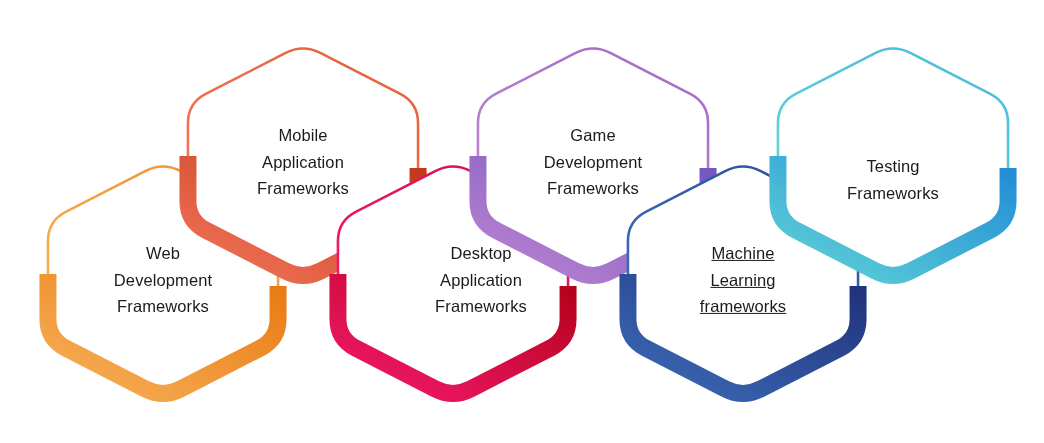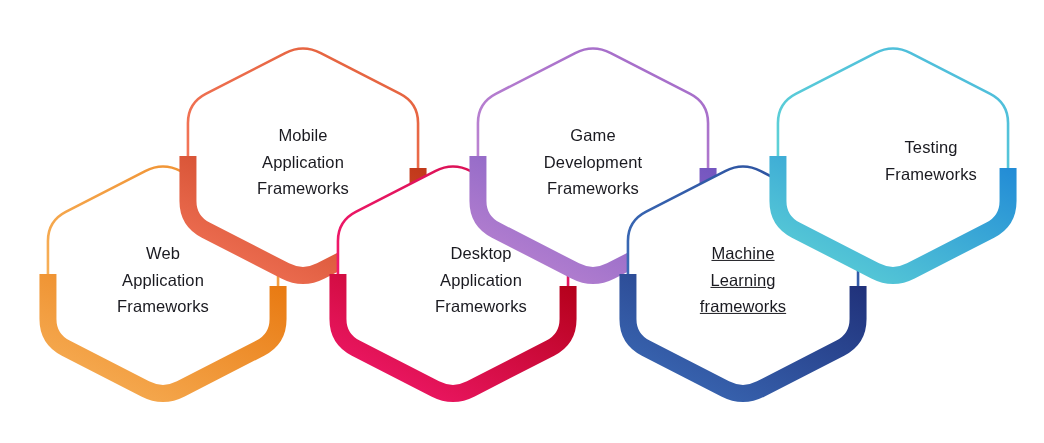--- a/index.html
+++ b/index.html
@@ -119,30 +119,30 @@
         <path d="M 627.95 274.10 L 627.95 319.00 Q 627.95 339.00 645.75 348.13 L 725.20 388.87 Q 743.00 398.00 760.80 388.87 L 840.25 348.13 Q 858.05 339.00 858.05 319.00 L 858.05 285.90 " fill="none" stroke="url(#grad-4)" stroke-width="17" stroke-linecap="butt" stroke-linejoin="round"></path>
       </g>
       <g>
         <path d="M 875.20 53.13 Q 893.00 44.00 910.80 53.13 L 990.25 93.87 Q 1008.05 103.00 1008.05 123.00 L 1008.05 201.00 Q 1008.05 221.00 990.25 230.13 L 910.80 270.87 Q 893.00 280.00 875.20 270.87 L 795.75 230.13 Q 777.95 221.00 777.95 201.00 L 777.95 123.00 Q 777.95 103.00 795.75 93.87 Z" fill="#ffffff" stroke="none"></path>
         <path d="M 1008.05 167.90 L 1008.05 123.00 Q 1008.05 103.00 990.25 93.87 L 910.80 53.13 Q 893.00 44.00 875.20 53.13 L 795.75 93.87 Q 777.95 103.00 777.95 123.00 L 777.95 156.10 " fill="none" stroke="url(#gradthin-5)" stroke-width="2.6" stroke-linecap="butt" stroke-linejoin="round"></path>
         <path d="M 777.95 156.10 L 777.95 201.00 Q 777.95 221.00 795.75 230.13 L 875.20 270.87 Q 893.00 280.00 910.80 270.87 L 990.25 230.13 Q 1008.05 221.00 1008.05 201.00 L 1008.05 167.90 " fill="none" stroke="url(#grad-5)" stroke-width="17" stroke-linecap="butt" stroke-linejoin="round"></path>
       </g>
     </svg>
   <div id="labels">
       <div class="hex-label" style="left: 163px; top: 280px;">Web
-Application
+Development
 Frameworks</div>
       <div class="hex-label" style="left: 303px; top: 162px;">Mobile
 Application
 Frameworks</div>
       <div class="hex-label" style="left: 453px; top: 280px; margin-left: 28px;">Desktop
 Application
 Frameworks</div>
       <div class="hex-label" style="left: 593px; top: 162px;">Game
 Development
 Frameworks</div>
       <div class="hex-label" style="left: 743px; top: 280px; text-decoration: underline;">Machine
 Learning
 frameworks</div>
-      <div class="hex-label" style="left: 893px; top: 161px; margin-left: 38px;">Testing
+      <div class="hex-label" style="left: 893px; top: 180px;">Testing
 Frameworks</div>
     </div>
 </div>
 
 </body></html>

